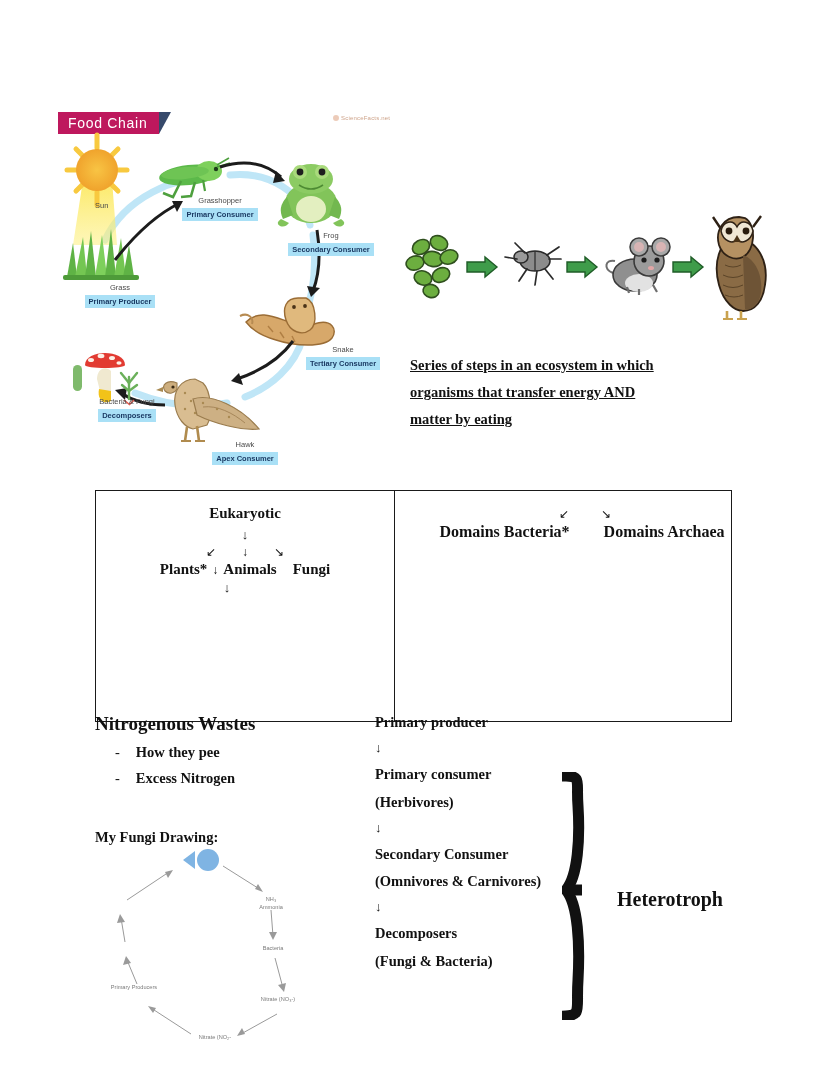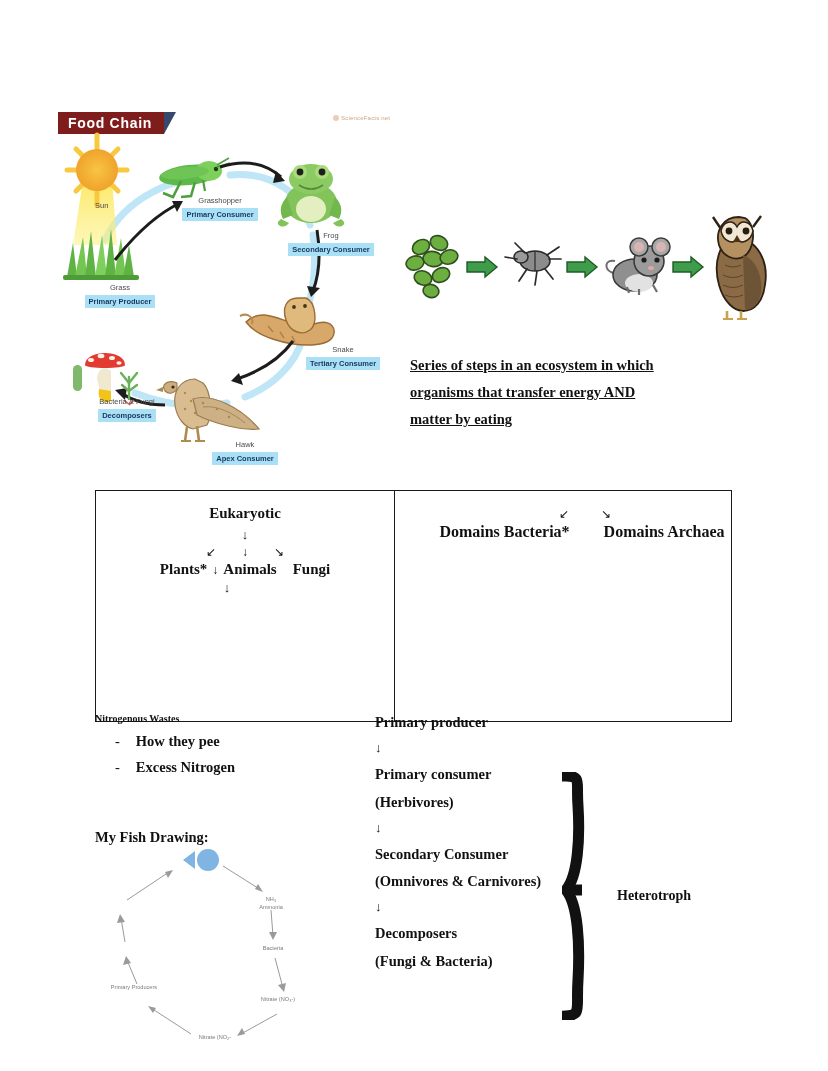--- a/index.html
+++ b/index.html
@@ -27,24 +27,24 @@
     left: 55px;
     top: 105px;
     width: 350px;
     height: 370px;
   }
   .fc-banner {
     position: absolute;
     left: 3px;
     top: 7px;
     height: 22px;
-    background: #7f1d1d;
+    background: #be185d;
     color: #ffffff;
     font-family: "Liberation Sans", sans-serif;
-    font-weight: bold;
+    font-weight: normal;
     font-size: 14px;
     letter-spacing: 0.7px;
     padding: 0 12px 0 10px;
     display: flex;
     align-items: center;
     line-height: 1;
   }
   .fc-banner::after {
     content: "";
     position: absolute;
@@ -173,21 +173,21 @@
   
   #nitrogen-notes {
     position: absolute;
     left: 95px;
     top: 713px;
     width: 250px;
     font-family: "Liberation Serif", serif;
     color: #111;
   }
   .note-heading {
-    font-size: 10px;
+    font-size: 19px;
     font-weight: bold;
     margin-bottom: 9px;
   }
   .note-bullet {
     font-size: 14.5px;
     font-weight: bold;
     margin: 0 0 9px 20px;
     display: flex;
     gap: 16px;
   }
@@ -239,21 +239,21 @@
     left: 562px;
     top: 772px;
     width: 46px;
     height: 248px;
   }
   #heterotroph-label {
     position: absolute;
     left: 617px;
     top: 888px;
     font-family: "Liberation Serif", serif;
-    font-size: 14px;
+    font-size: 20px;
     font-weight: bold;
     color: #111;
     white-space: nowrap;
   }
 </style>
 </head>
 <body>
 
 <div class="page">
 
@@ -559,21 +559,21 @@
     <div class="note-bullet">
       <span class="dash">-</span>
       <span>How they pee</span>
     </div>
     <div class="note-bullet">
       <span class="dash">-</span>
       <span>Excess Nitrogen</span>
     </div>
   </div>
 
-  <div id="fish-drawing-heading">My Fish Drawing:</div>
+  <div id="fish-drawing-heading">My Fungi Drawing:</div>
 
   <div id="nitrogen-cycle">
     <svg width="235" height="200" viewBox="0 0 235 200">
       <g stroke="#9a9a9a" stroke-width="1" fill="none">
 
         <path d="M128 18 L166 42"></path>
         <polygon points="168,44 160,41 163,36" fill="#9a9a9a" stroke="none"></polygon>
 
         <path d="M176 62 L178 88"></path>
         <polygon points="178,92 174,84 182,84" fill="#9a9a9a" stroke="none"></polygon>

